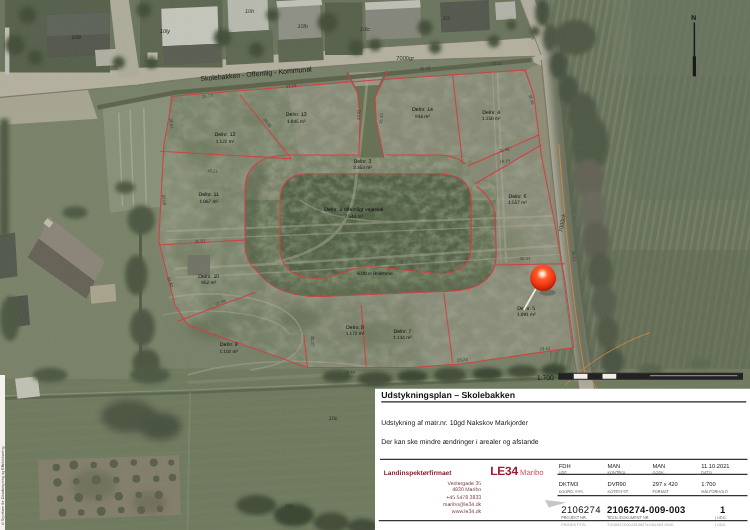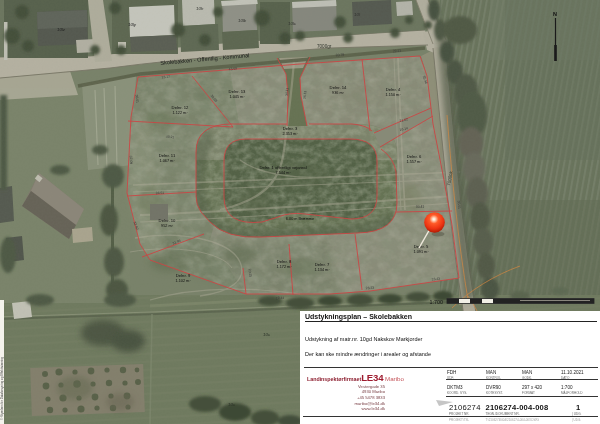--- a/index.html
+++ b/index.html
@@ -486,21 +486,21 @@
 
 <div class="t" style="left:5px;top:9.5px;width:292px;border-top:1px solid #222;"></div>
 
 <div class="t" style="left:5px;top:25px;font-size:5.5px;color:#111;">Udstykning af matr.nr. 10gd Nakskov Markjorder</div>
 
 <div class="t" style="left:5px;top:40px;font-size:5.5px;color:#111;">Der kan ske mindre ændringer i arealer og afstande</div>
 
 <div class="t" style="left:4px;top:56px;width:294px;border-top:1.2px solid #333;"></div>
 
 <div class="t" style="left:7px;top:62.5px;font-size:0;line-height:8.5px;height:9px;">
-  <span style="font-size:5.3px;font-weight:bold;color:#8c1d2e;">Landinspektørfirmaet</span><span style="font-size:9.6px;font-weight:bold;color:#9e1b2f;letter-spacing:-0.2px;">LE34</span><span style="font-size:6.2px;color:#c5565c;"> Maribo</span>
+  <span style="font-size:5.3px;font-weight:bold;color:#8c1d2e;">Landinspektørfirmaet</span><span style="font-size:9.6px;font-weight:bold;color:#9e1b2f;letter-spacing:-0.2px;margin-left:31px;">LE34</span><span style="font-size:6.2px;color:#c5565c;"> Maribo</span>
 </div>
 
 <div class="t" style="left:25px;top:72.5px;width:60px;text-align:right;font-size:4.2px;line-height:5.7px;color:#7a4046;">
 Vestergade 35<br>4930 Maribo<br>+45 5478 3833<br>maribo@le34.dk<br>www.le34.dk
 </div>
 
 <div class="t" style="left:147px;top:58.6px;font-size:4.6px;color:#222;">FDH</div>
 <div class="t" style="left:186px;top:58.6px;font-size:4.6px;color:#222;">MAN</div>
 <div class="t" style="left:222px;top:58.6px;font-size:4.6px;color:#222;">MAN</div>
 <div class="t" style="left:261px;top:58.6px;font-size:4.6px;color:#222;">11.10.2021</div>
@@ -522,21 +522,21 @@
 <div class="t" style="left:222px;top:79.5px;font-size:3.1px;color:#666;">FORMAT</div>
 <div class="t" style="left:261px;top:79.5px;font-size:3.1px;color:#666;">MÅLFORHOLD</div>
 
 <div class="t" style="left:146px;top:85px;width:152px;border-top:0.8px solid #333;"></div>
 
 <svg class="t" style="left:136px;top:88px;" width="18" height="8">
         <polygon points="0,1 17,3 3,7" fill="#c6c6c6"></polygon>
       </svg>
 
 <div class="t" style="left:149px;top:91.5px;font-size:7.6px;font-weight:normal;color:#111;letter-spacing:0.3px;">2106274</div>
-<div class="t" style="left:185.5px;top:91.5px;font-size:7.6px;font-weight:bold;color:#111;letter-spacing:0.2px;">2106274-004-008</div>
+<div class="t" style="left:185.5px;top:91.5px;font-size:7.6px;font-weight:bold;color:#111;letter-spacing:0.2px;">2106274-009-003</div>
 <div class="t" style="left:276px;top:91.5px;font-size:7.6px;font-weight:bold;color:#111;">1</div>
 
 <div class="t" style="left:149px;top:101.3px;font-size:3.1px;color:#666;">PROJEKT NR.</div>
 <div class="t" style="left:185.5px;top:101.3px;font-size:3.1px;color:#666;">TEGN./DOKUMENT NR.</div>
 <div class="t" style="left:272px;top:101.3px;font-size:3.1px;color:#666;">| UDG.</div>
 
 <div class="t" style="left:3px;top:104.8px;width:295px;border-top:0.9px solid #333;"></div>
 
 <div class="t" style="left:149px;top:106.5px;font-size:3px;color:#9f9f9f;">PROJEKT\TSL</div>
 <div class="t" style="left:185.5px;top:106.5px;font-size:3px;color:#9f9f9f;">T:\2106274\004\2106274-004-003.DWG</div>

